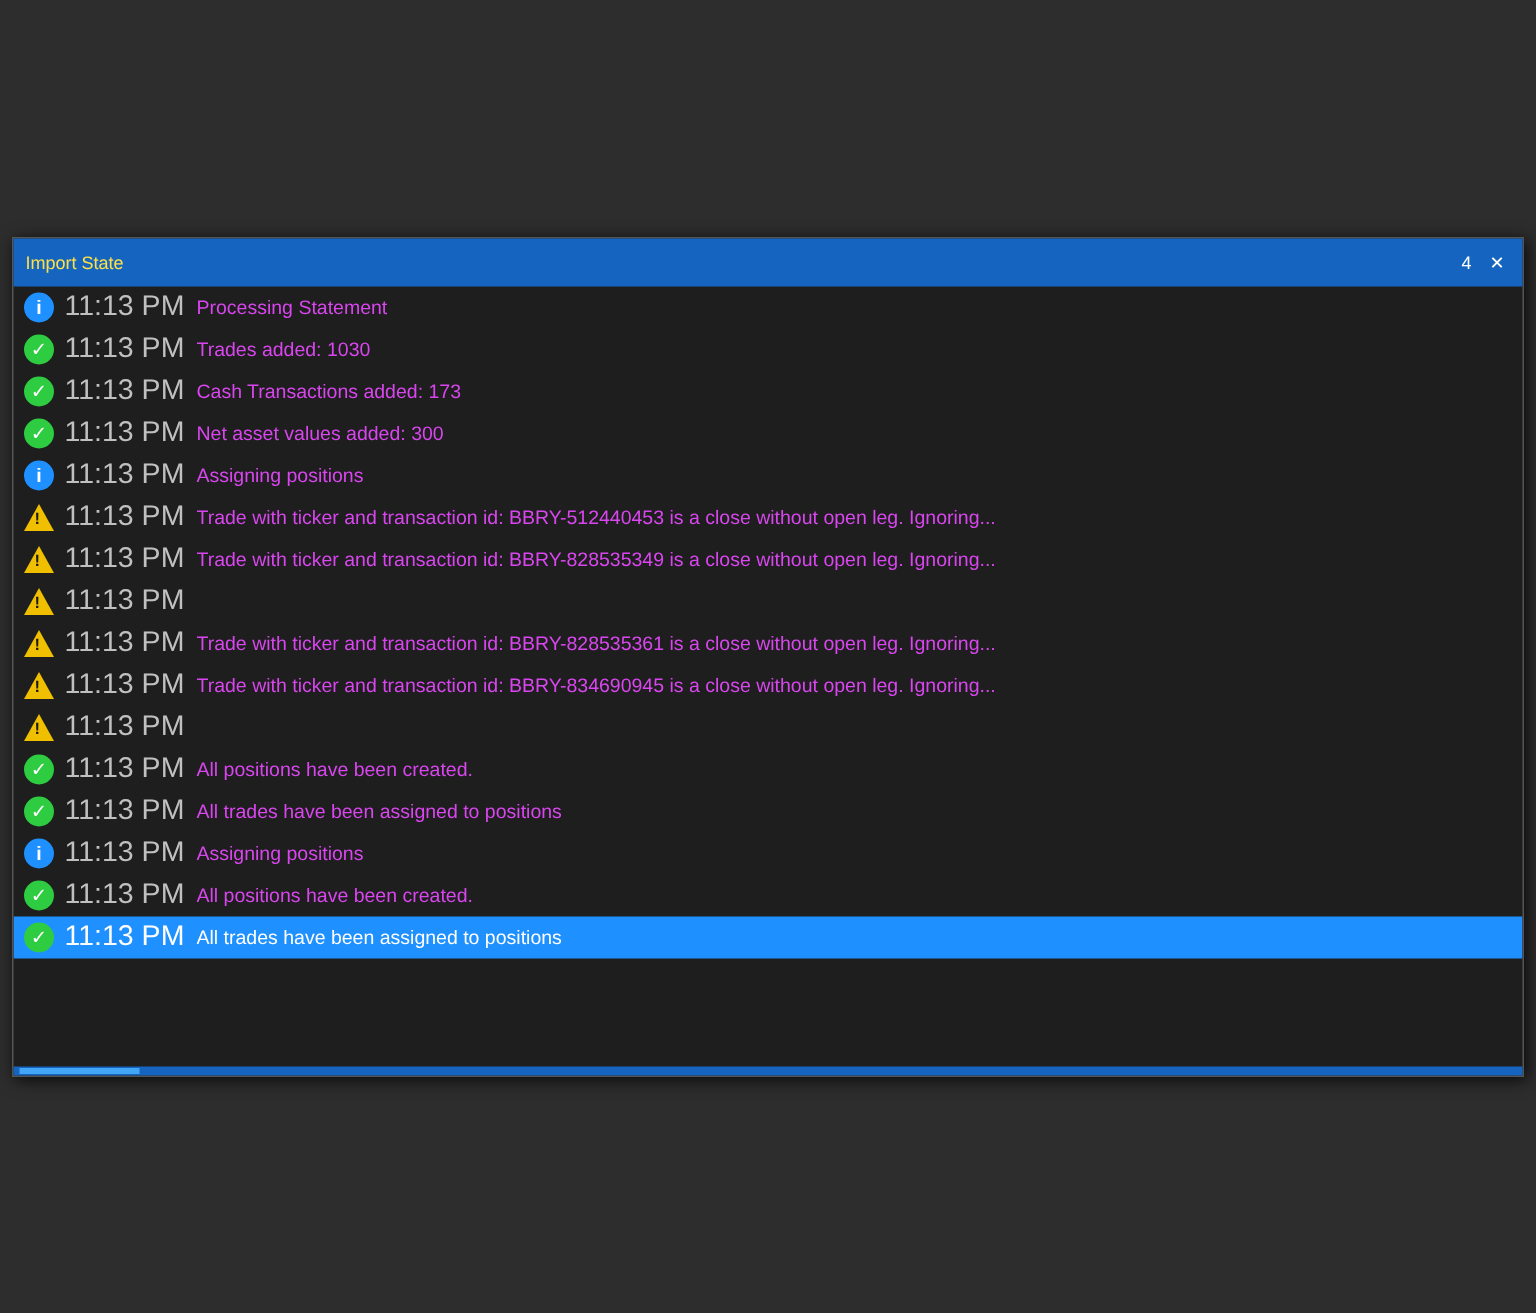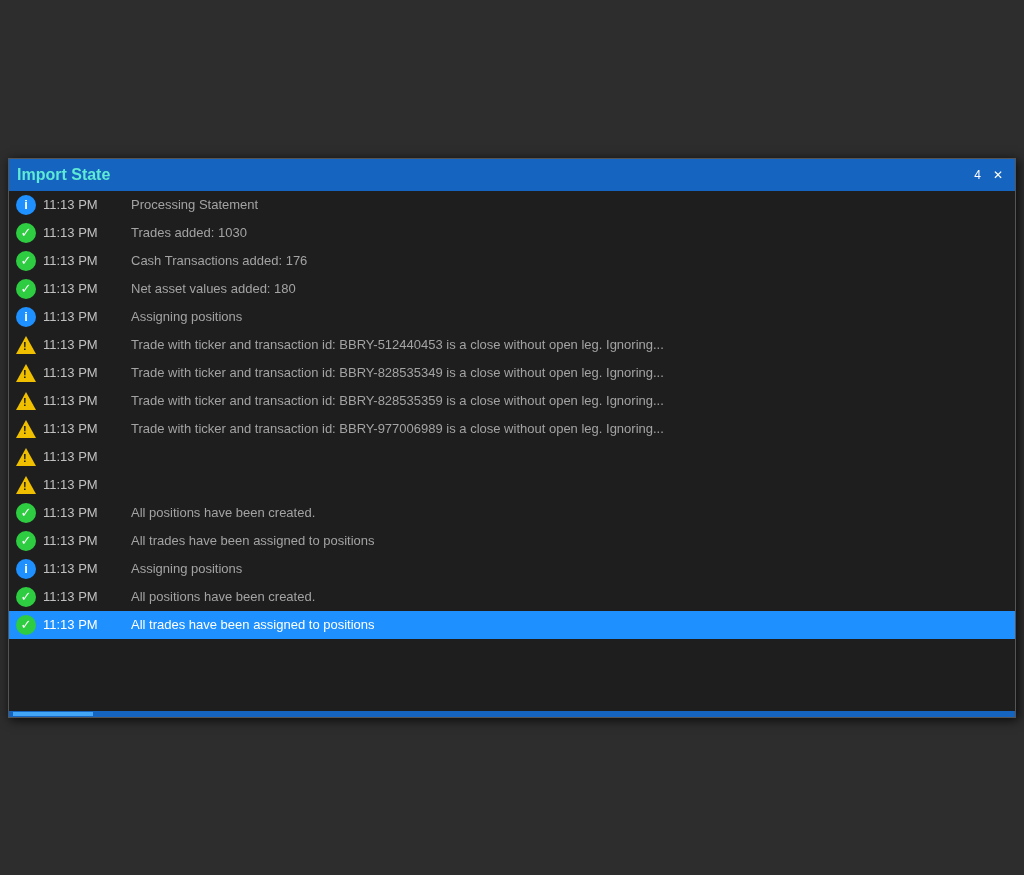--- a/index.html
+++ b/index.html
@@ -32,23 +32,23 @@
       background: #1565c0;
       height: 32px;
       display: flex;
       align-items: center;
       justify-content: space-between;
       padding: 0 8px;
       flex-shrink: 0;
     }
 
     .title-bar-title {
-      color: #5eead4;
-      font-size: 16px;
-      font-weight: bold;
+      color: #fde047;
+      font-size: 12px;
+      font-weight: normal;
     }
 
     .title-bar-controls {
       display: flex;
       gap: 4px;
       align-items: center;
     }
 
     .title-bar-btn {
       color: white;
@@ -142,30 +142,30 @@
       align-items: center;
       justify-content: center;
       flex-shrink: 0;
       margin-right: 6px;
     }
 
     .timestamp {
       color: #c0c0c0;
       min-width: 80px;
       margin-right: 8px;
-      font-size: 13px;
+      font-size: 19px;
       flex-shrink: 0;
     }
 
     .log-row.selected .timestamp {
       color: white;
     }
 
     .message {
-      color: #a3a3a3;
+      color: #d946ef;
       white-space: nowrap;
       overflow: hidden;
       text-overflow: ellipsis;
     }
 
     .log-row.selected .message {
       color: white;
     }
 
     .bottom-bar {
@@ -228,28 +228,28 @@
             <div class="icon-success">✓</div>
           </div>
       <span class="timestamp">11:13 PM</span>
       <span class="message">Trades added: 1030</span>
     </div>
         <div class="log-row">
       <div class="icon">
             <div class="icon-success">✓</div>
           </div>
       <span class="timestamp">11:13 PM</span>
-      <span class="message">Cash Transactions added: 176</span>
-    </div>
-        <div class="log-row">
-      <div class="icon">
-            <div class="icon-success">✓</div>
-          </div>
-      <span class="timestamp">11:13 PM</span>
-      <span class="message">Net asset values added: 180</span>
+      <span class="message">Cash Transactions added: 173</span>
+    </div>
+        <div class="log-row">
+      <div class="icon">
+            <div class="icon-success">✓</div>
+          </div>
+      <span class="timestamp">11:13 PM</span>
+      <span class="message">Net asset values added: 300</span>
     </div>
         <div class="log-row">
       <div class="icon">
             <div class="icon-info">i</div>
           </div>
       <span class="timestamp">11:13 PM</span>
       <span class="message">Assigning positions</span>
     </div>
         <div class="log-row">
       <div class="warning-wrapper">
@@ -263,34 +263,34 @@
             <div class="icon-warning"></div>
           </div>
       <span class="timestamp">11:13 PM</span>
       <span class="message">Trade with ticker and transaction id: BBRY-828535349 is a close without open leg. Ignoring...</span>
     </div>
         <div class="log-row">
       <div class="warning-wrapper">
             <div class="icon-warning"></div>
           </div>
       <span class="timestamp">11:13 PM</span>
-      <span class="message">Trade with ticker and transaction id: BBRY-828535359 is a close without open leg. Ignoring...</span>
-    </div>
-        <div class="log-row">
-      <div class="warning-wrapper">
-            <div class="icon-warning"></div>
-          </div>
-      <span class="timestamp">11:13 PM</span>
-      <span class="message">Trade with ticker and transaction id: BBRY-977006989 is a close without open leg. Ignoring...</span>
-    </div>
-        <div class="log-row">
-      <div class="warning-wrapper">
-            <div class="icon-warning"></div>
-          </div>
-      <span class="timestamp">11:13 PM</span>
+    </div>
+        <div class="log-row">
+      <div class="warning-wrapper">
+            <div class="icon-warning"></div>
+          </div>
+      <span class="timestamp">11:13 PM</span>
+      <span class="message">Trade with ticker and transaction id: BBRY-828535361 is a close without open leg. Ignoring...</span>
+    </div>
+        <div class="log-row">
+      <div class="warning-wrapper">
+            <div class="icon-warning"></div>
+          </div>
+      <span class="timestamp">11:13 PM</span>
+      <span class="message">Trade with ticker and transaction id: BBRY-834690945 is a close without open leg. Ignoring...</span>
     </div>
         <div class="log-row">
       <div class="warning-wrapper">
             <div class="icon-warning"></div>
           </div>
       <span class="timestamp">11:13 PM</span>
     </div>
         <div class="log-row">
       <div class="icon">
             <div class="icon-success">✓</div>

